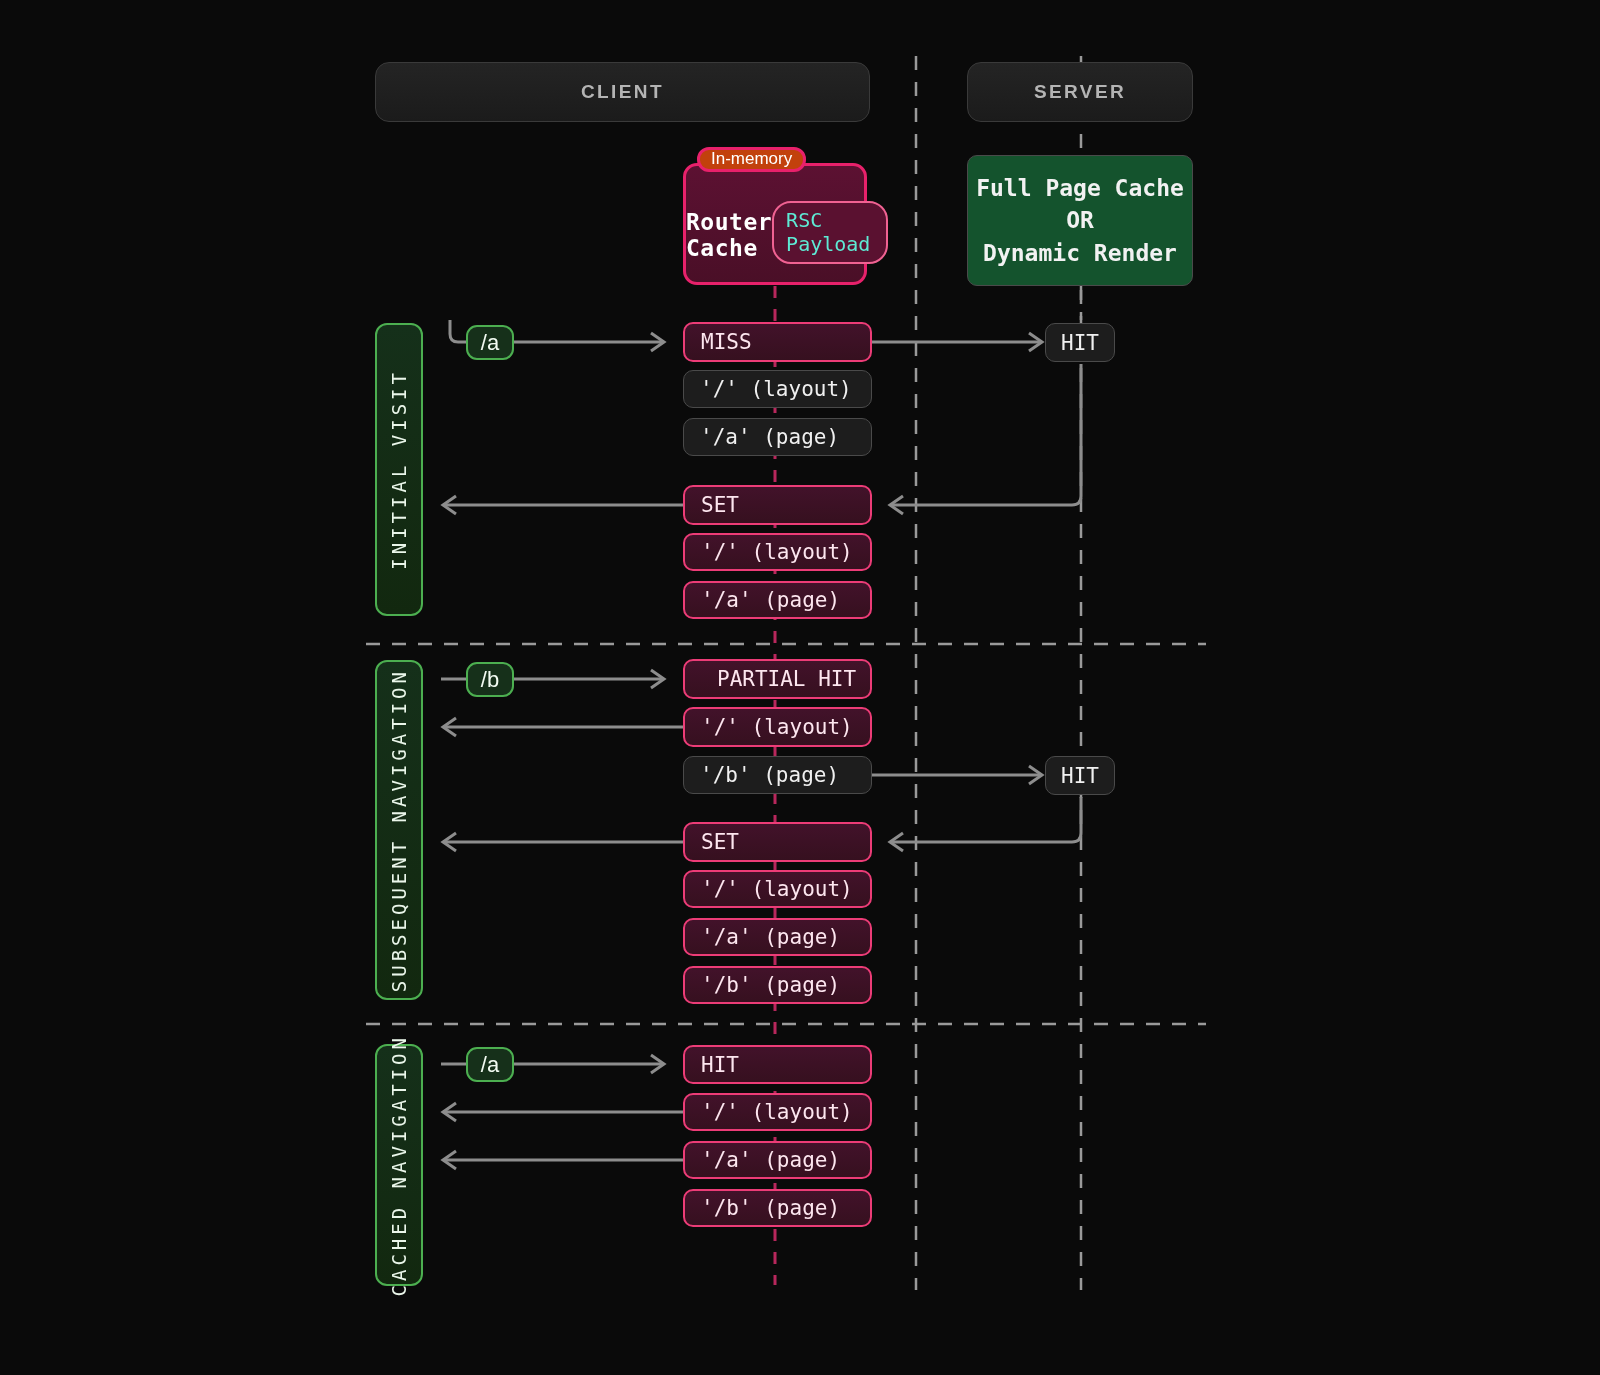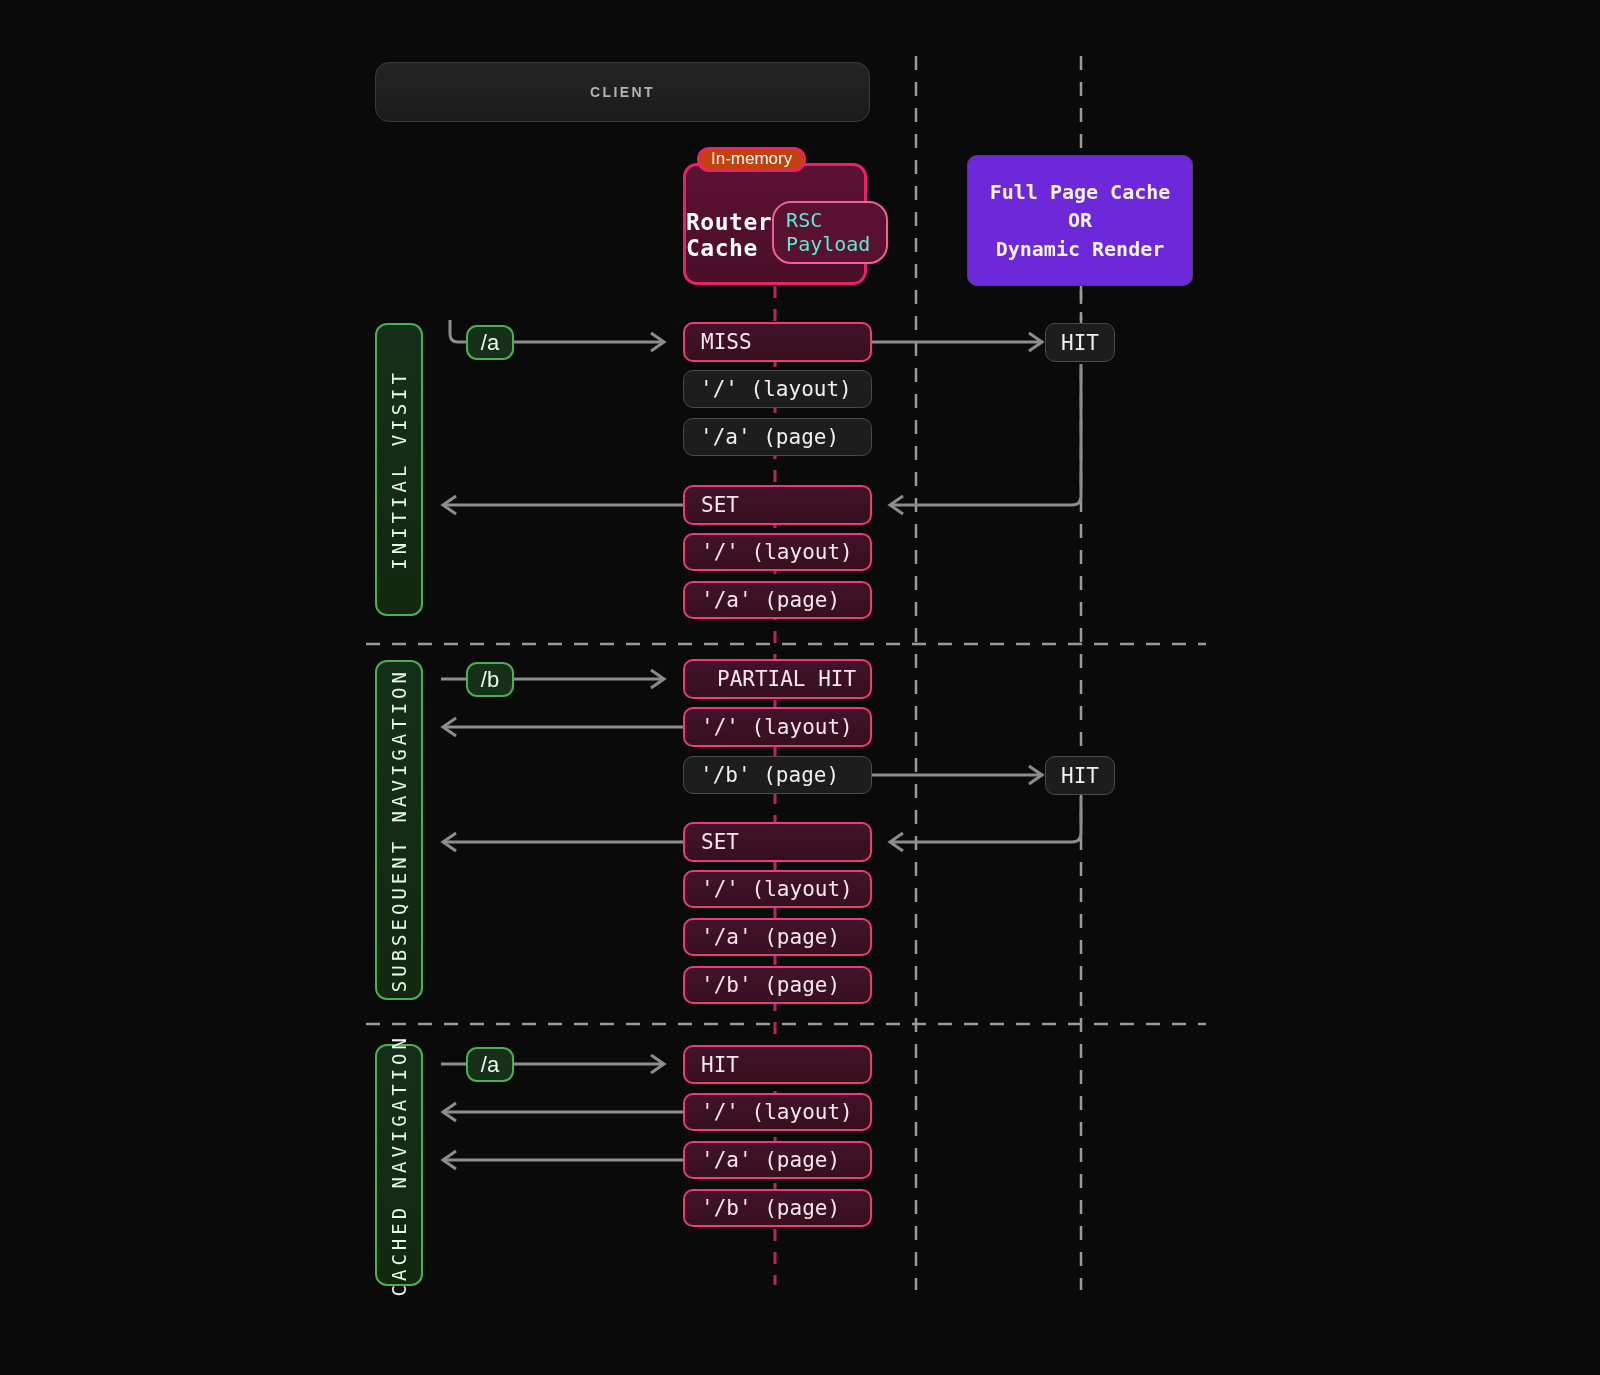--- a/index.html
+++ b/index.html
@@ -9,37 +9,37 @@
     background:#0a0a0a;
   }
   #stage{position:absolute;inset:0;}
   .abs{position:absolute;box-sizing:border-box;}
 
   
   .lane-head{
     border:1px solid #3a3a3a;border-radius:14px;
     background:linear-gradient(180deg,#242424 0%,#1b1b1b 100%);
     color:#b4b4b4;font-family:"Liberation Sans","DejaVu Sans",sans-serif;
-    font-weight:bold;font-size:14px;letter-spacing:2.4px;
+    font-weight:bold;font-size:19px;letter-spacing:2.4px;
     display:flex;align-items:center;justify-content:center;
   }
 
   
   .node-dark{
     border:1px solid #4a4a4a;border-radius:10px;background:#1d1d1d;
     color:#f0f0f0;font-size:21px;
     display:flex;align-items:center;
   }
   .node-dark.center{justify-content:center;text-align:center;}
   .node-dark.padl{padding-left:16px;}
 
   
   .server-box{
-    border:1px solid #4a4a4a;border-radius:10px;background:#6d28d9;
-    color:#f2f2f2;font-size:20px;font-weight:bold;line-height:1.42;
+    border:1px solid #4a4a4a;border-radius:10px;background:#14532d;
+    color:#f2f2f2;font-size:23px;font-weight:bold;line-height:1.42;
     display:flex;flex-direction:column;align-items:center;justify-content:center;
     text-align:center;
   }
 
   
   .node-pink{
     border:2px solid #ec3c77;border-radius:10px;
     background:linear-gradient(180deg,#42122a 0%,#36101f 100%);
     color:#fde6ef;font-size:21px;
     display:flex;align-items:center;padding-left:16px;
@@ -140,20 +140,23 @@
     <path class="gl" d="M651,1055 L664,1064 L651,1073"></path>
     <path class="gl" d="M684,1112 L443,1112"></path>
     <path class="gl" d="M456,1103 L443,1112 L456,1121"></path>
     <path class="gl" d="M684,1160 L443,1160"></path>
     <path class="gl" d="M456,1151 L443,1160 L456,1169"></path>
   </svg>
 
   <div class="abs lane-head" style="left:375px;top:62px;width:495px;height:60px;">
     <span>CLIENT</span>
   </div>
+  <div class="abs lane-head" style="left:967px;top:62px;width:226px;height:60px;">
+    <span>SERVER</span>
+  </div>
 
   <div class="abs cache-box" style="left:683px;top:163px;width:184px;height:122px;">
     <div class="cache-title" style="margin-top:22px;">Router Cache</div>
     <div class="cache-chip" style="margin-top:17px;">RSC Payload</div>
   </div>
   <div class="abs cache-tag" style="left:697px;top:147px;height:25px;">In-memory</div>
 
   <div class="abs server-box" style="left:967px;top:155px;width:226px;height:131px;">
     <div>Full Page Cache</div>
     <div>OR</div>

